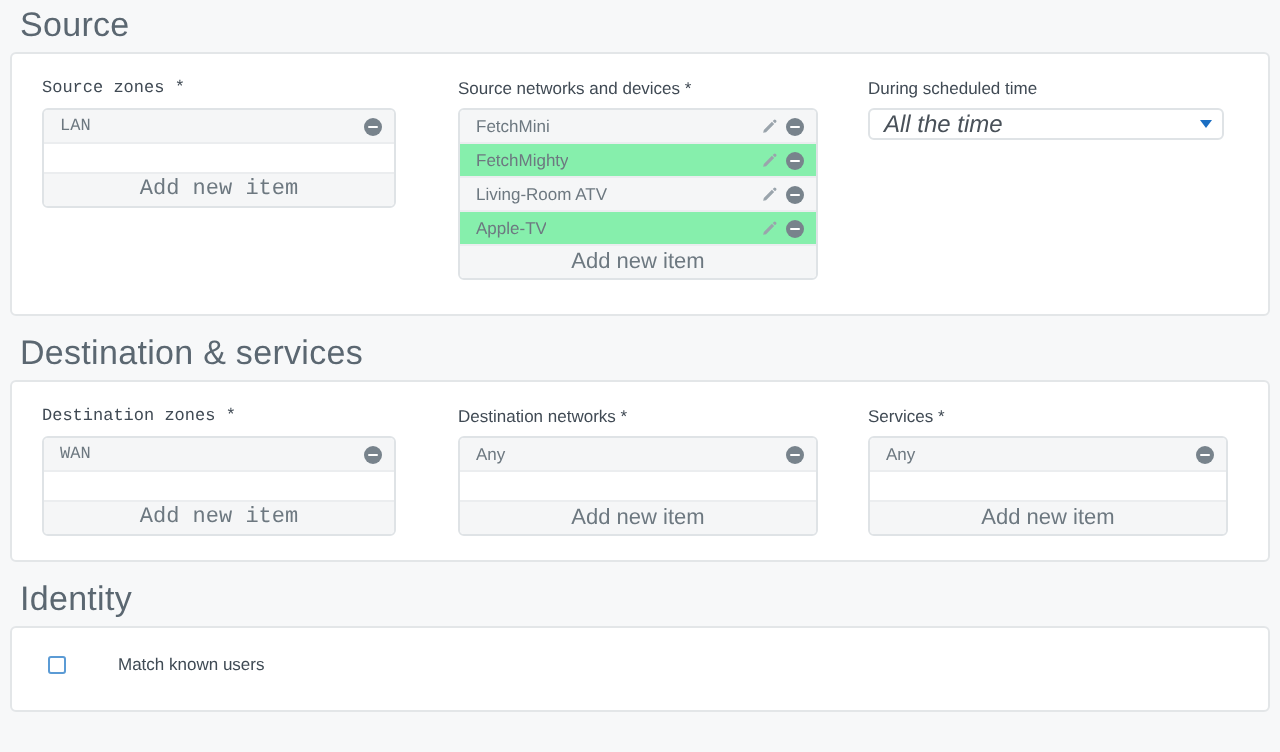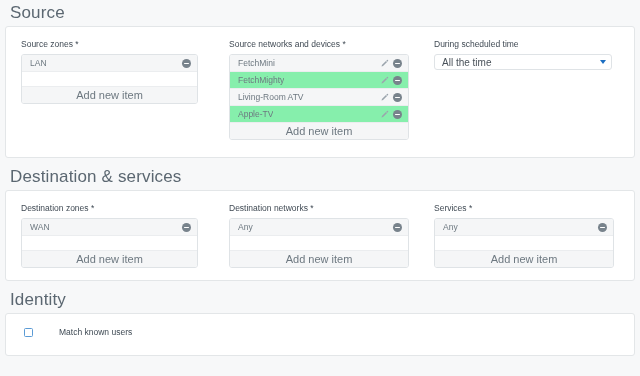--- a/index.html
+++ b/index.html
@@ -43,21 +43,21 @@
   .panel-inner {
     display: flex;
     flex-direction: row;
     padding: 12px 0 14px 0;
   }
 
   .col {
     box-sizing: border-box;
     padding-left: 15px;
   }
-  .col.w1 { width: 208px; }
+  .col.w1 { width: 208px; font-family: Liberation Mono, monospace; }
   .col.w2 { width: 205px; }
   .col.w3 { width: 210px; }
 
   .field-label {
     font-size: 8.5px;
     color: #404a54;
     line-height: 11px;
     margin-bottom: 4px;
     white-space: nowrap;
     font-weight: 400;
@@ -152,22 +152,23 @@
     border-radius: 3px;
     background: #fff;
     display: flex;
     align-items: center;
     justify-content: space-between;
     padding: 0 5px 0 7px;
     box-sizing: border-box;
     cursor: pointer;
   }
   .select-value {
-    font-size: 10px;
+    font-size: 12px;
     color: #495159;
+    font-style: italic;
   }
   .caret {
     width: 0; height: 0;
     border-left: 3.5px solid transparent;
     border-right: 3.5px solid transparent;
     border-top: 4px solid #1b6ec2;
   }
 
   .checkbox-row {
     display: flex;

